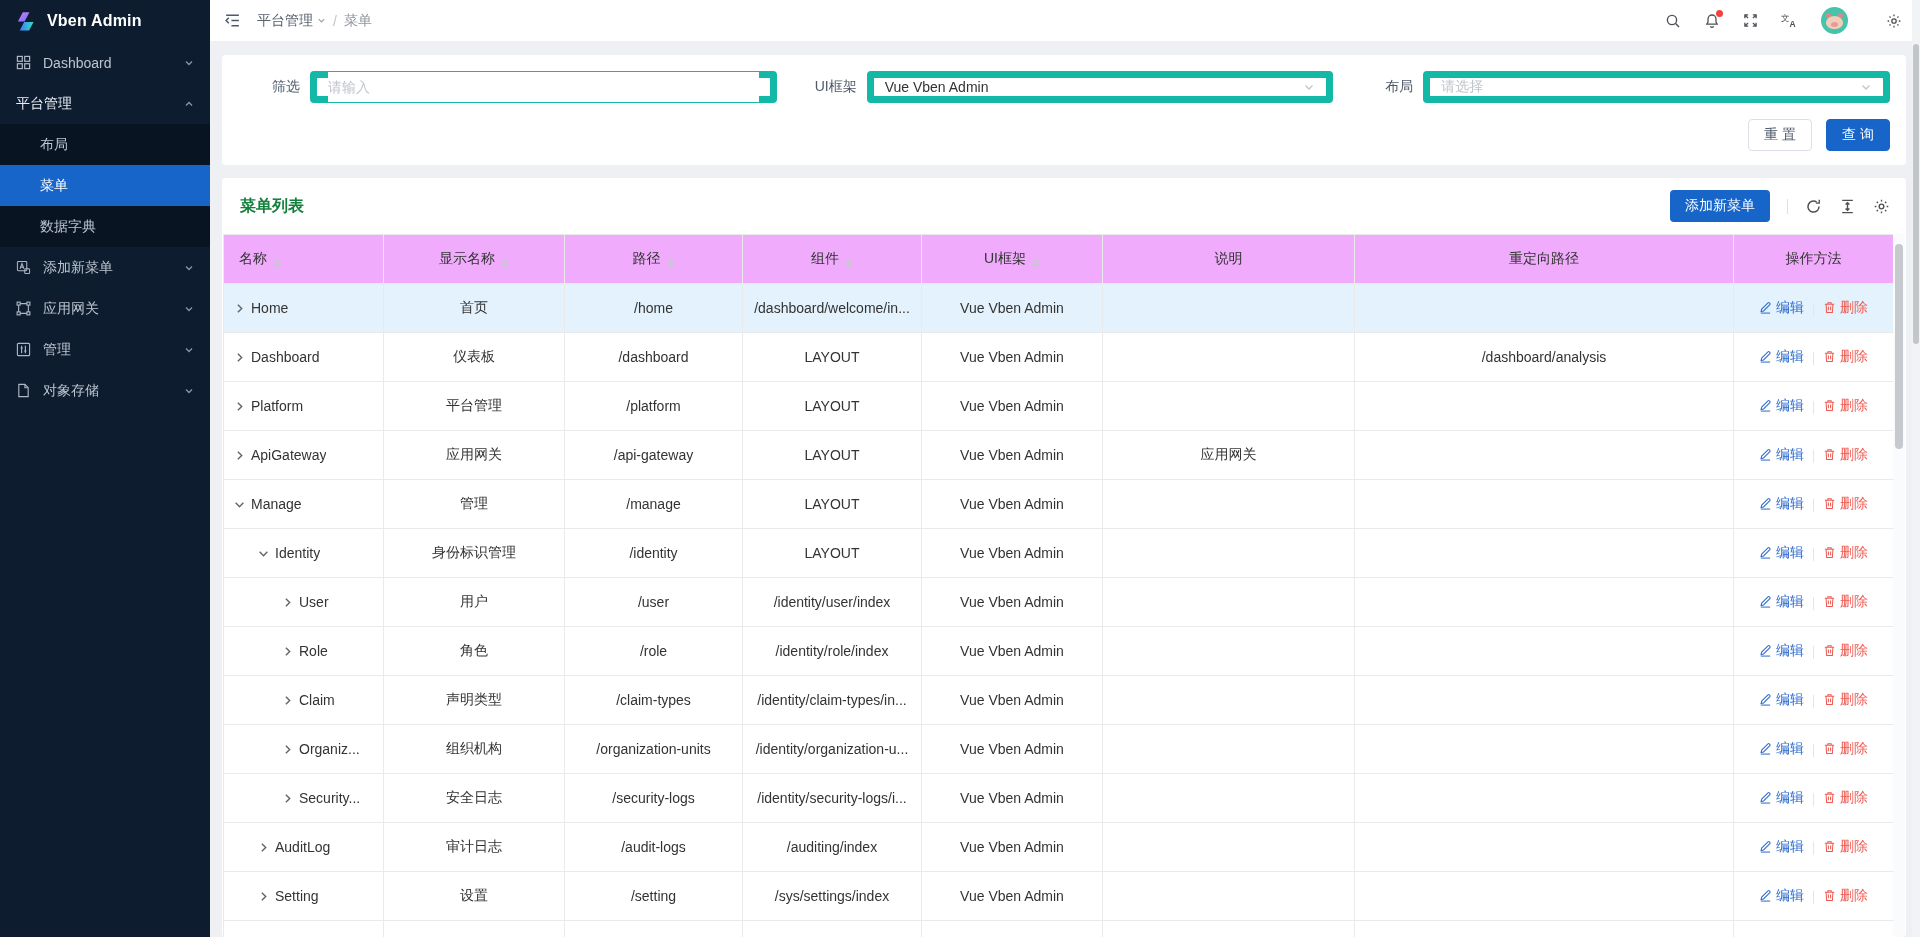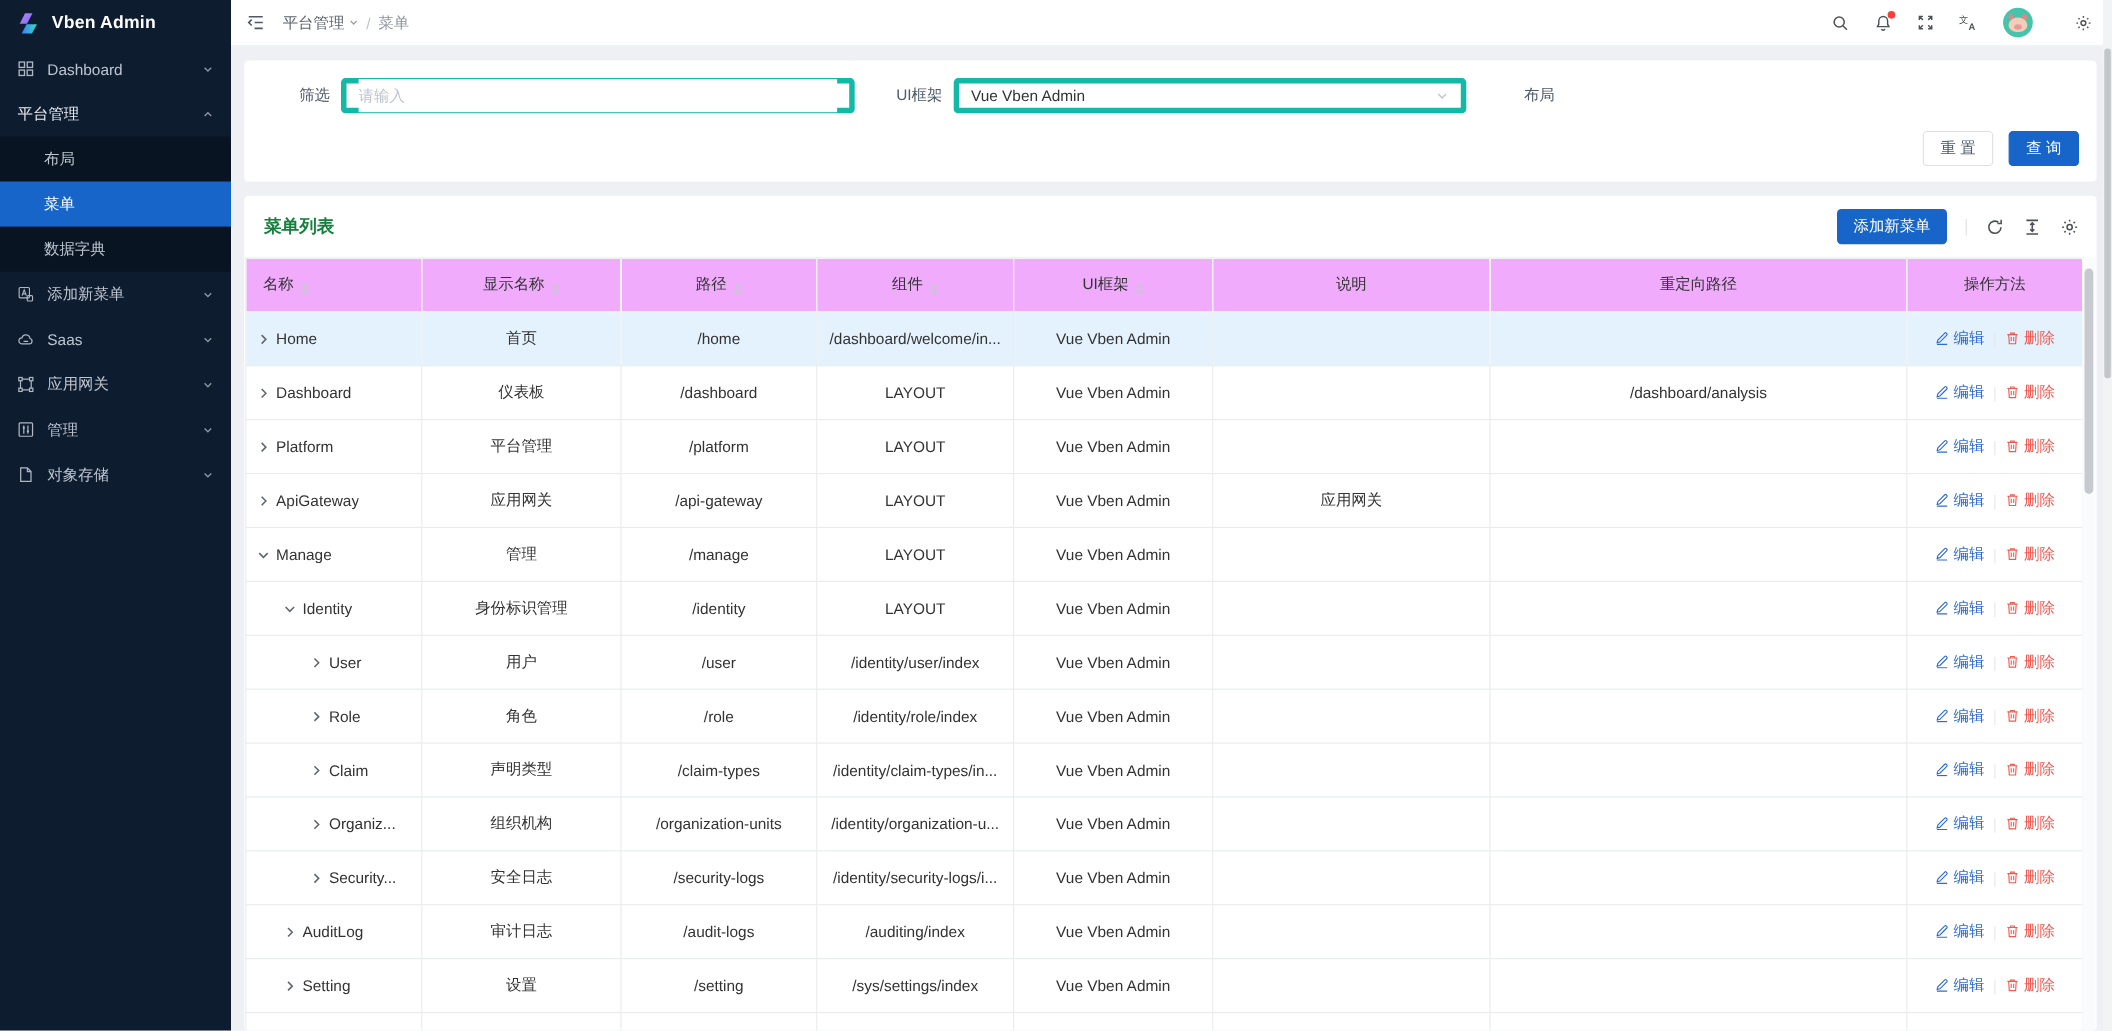--- a/index.html
+++ b/index.html
@@ -44,21 +44,21 @@
   .gear-last { margin-left: 15px; }
 
   
   .content { height: 895px; padding: 13px 14px 0 12px; overflow: hidden; }
   .card { background: #fff; border-radius: 4px; }
 
   .filter-card { padding: 16px 16px 14px; }
   .filter-row { display: flex; gap: 18px; }
   .f-item { flex: 1; display: flex; align-items: center; min-width: 0; }
   .f-label { width: 62px; text-align: right; margin-right: 10px; color: #4e5969; flex-shrink: 0; }
-  .f-control { flex: 1; height: 32px; border: 5px solid #14b8a6; border-radius: 4px; background: #fff; display: flex; align-items: center; padding: 0 11px; min-width: 0; }
+  .f-control { flex: 1; height: 32px; border: 7px solid #14b8a6; border-radius: 4px; background: #fff; display: flex; align-items: center; padding: 0 11px; min-width: 0; }
   input.f-input { flex: 1; height: 30px; border: none; outline: none; font-size: 14px; color: #333; font-family: inherit; min-width: 0; }
   input.f-input::placeholder { color: #bfc4cc; }
   .f-select { cursor: pointer; justify-content: space-between; }
   .sel-value { color: #333; }
   .sel-placeholder { color: #bfc4cc; }
   .sel-arrow { color: #c0c4cc; display: inline-flex; }
   .btn-row { display: flex; justify-content: flex-end; gap: 14px; margin-top: 16px; }
   .btn { min-width: 64px; height: 32px; border-radius: 4px; border: 1px solid #dcdfe6; background: #fff; color: #4e5969; font-size: 14px; font-family: inherit; display: inline-flex; align-items: center; justify-content: center; padding: 0 15px; cursor: pointer; }
   .btn-primary { background: #1765c9; border-color: #1765c9; color: #fff; }
 
@@ -160,34 +160,20 @@
         </div>
         <div class="menu-item">
           <span class="mi-icon">
             <svg viewBox="0 0 16 16" width="15" height="15" fill="none" stroke="currentColor" stroke-width="1.1">
               <rect x="1.5" y="1.5" width="10" height="10" rx="1"></rect>
               <path d="M4.3 9.3 6.4 3.8l2.1 5.5M5 7.6h2.8"></path>
               <rect x="9.3" y="9.3" width="5.2" height="5.2" rx="1"></rect>
             </svg>
           </span>
           <span class="mi-label">添加新菜单</span>
-          <span class="mi-chevron">
-            <svg viewBox="0 0 10 10" width="10" height="10" fill="none" stroke="currentColor" stroke-width="1.3">
-              <path d="M2 3.5 5 6.5 8 3.5"></path>
-            </svg>
-          </span>
-        </div>
-        <div class="menu-item">
-          <span class="mi-icon">
-            <svg viewBox="0 0 16 16" width="15" height="15" fill="none" stroke="currentColor" stroke-width="1.2">
-              <path d="M4.4 12.5a3 3 0 0 1-.2-6A4 4 0 0 1 12 7.2a2.7 2.7 0 0 1-.6 5.3z"></path>
-              <path d="M5.8 10h4.4"></path>
-            </svg>
-          </span>
-          <span class="mi-label">Saas</span>
           <span class="mi-chevron">
             <svg viewBox="0 0 10 10" width="10" height="10" fill="none" stroke="currentColor" stroke-width="1.3">
               <path d="M2 3.5 5 6.5 8 3.5"></path>
             </svg>
           </span>
         </div>
         <div class="menu-item">
           <span class="mi-icon">
             <svg viewBox="0 0 16 16" width="15" height="15" fill="none" stroke="currentColor" stroke-width="1.2">
               <rect x="1.2" y="1.2" width="3.2" height="3.2"></rect>
@@ -314,20 +300,28 @@
               <span class="sel-value">Vue Vben Admin</span>
               <span class="sel-arrow">
                 <svg viewBox="0 0 12 12" width="12" height="12" fill="none" stroke="currentColor" stroke-width="1.3">
                     <path d="M2.5 4.5 6 8l3.5-3.5"></path>
                   </svg>
               </span>
             </span>
           </div>
           <div class="f-item">
             <label class="f-label">布局</label>
+            <span class="f-control f-select">
+              <span class="sel-placeholder">请选择</span>
+              <span class="sel-arrow">
+                <svg viewBox="0 0 12 12" width="12" height="12" fill="none" stroke="currentColor" stroke-width="1.3">
+                    <path d="M2.5 4.5 6 8l3.5-3.5"></path>
+                  </svg>
+              </span>
+            </span>
           </div>
         </div>
         <div class="btn-row">
           <button class="btn">重 置</button>
           <button class="btn btn-primary">查 询</button>
         </div>
       </section>
 
       <section class="card table-card">
         <div class="table-toolbar">

